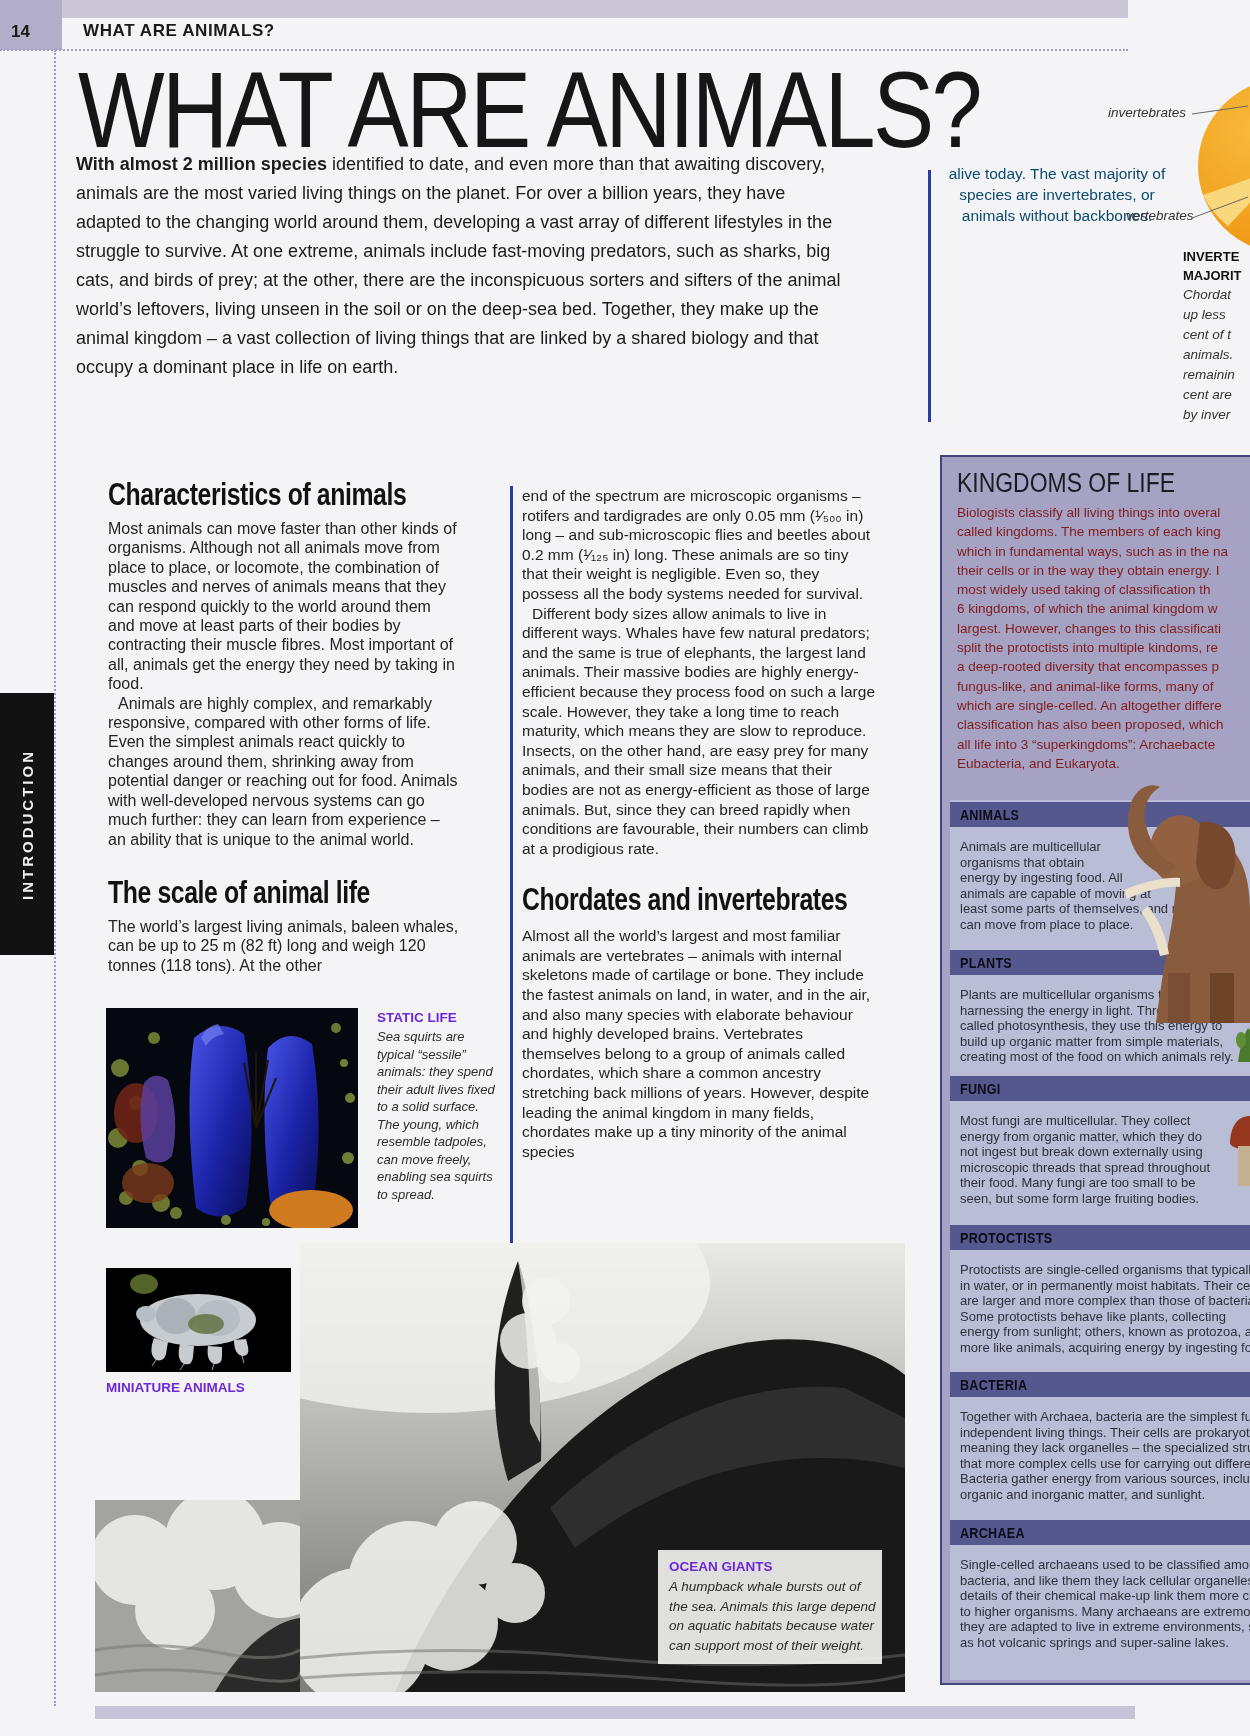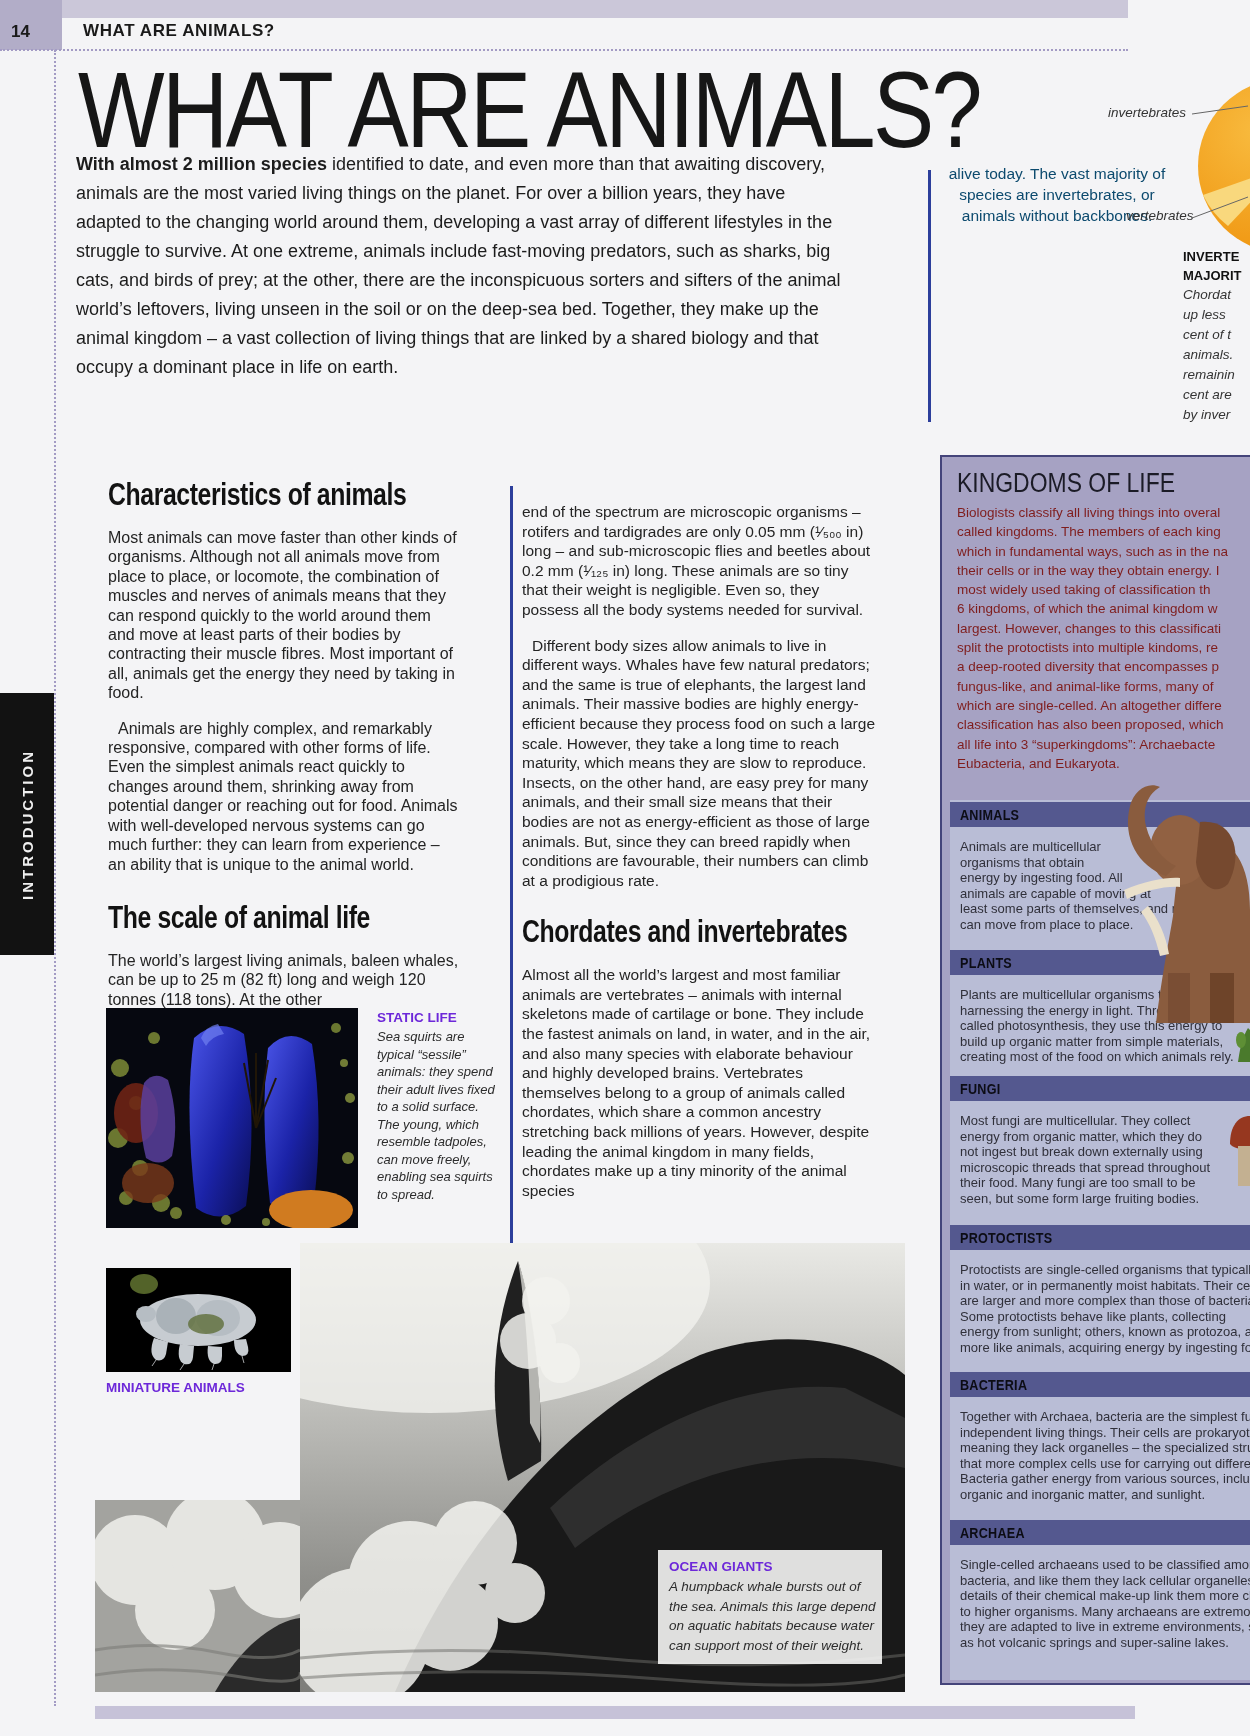--- a/index.html
+++ b/index.html
@@ -26,21 +26,21 @@
   .col-rule-a{position:absolute;left:928px;top:170px;width:3px;height:252px;background:#2c3e9b;}
   
   .pie-svg{position:absolute;left:1150px;top:78px;}
   .pie-label{position:absolute;font-size:13.5px;font-style:italic;color:#333;text-align:right;}
   .pie-leader{position:absolute;}
   .pie-caption{position:absolute;left:1183px;top:247px;width:120px;}
   .pie-caption .tln{font-size:13px;font-weight:bold;line-height:19px;white-space:nowrap;color:#111;}
   .pie-caption .ln{font-size:13.5px;font-style:italic;line-height:20px;white-space:nowrap;color:#333;}
   
   .col{position:absolute;color:#242424;}
-  .col p{margin:16px 0 0 0;font-size:16px;line-height:19.4px;}
+  .col p{margin:0 0 0 0;font-size:16px;line-height:19.4px;}
   .col p.ind{text-indent:10px;}
   .col h2{margin:0;font-size:31px;line-height:34px;font-weight:bold;color:#121212;
           transform:scaleX(.8);transform-origin:left;white-space:nowrap;letter-spacing:-.5px;}
   #col1{left:108px;top:478px;width:352px;}
   #col1 h2{margin-bottom:7px;}
   #col1 .h2b{margin-top:27px;margin-bottom:7px;}
   #col2{left:522px;top:486px;width:356px;}
   #col2 p{font-size:15.5px;line-height:19.6px;}
   #col2 h2{margin-top:25px;margin-bottom:9px;}
   .col-rule-b{position:absolute;left:510px;top:486px;width:3px;height:757px;background:#2c3e9b;}

